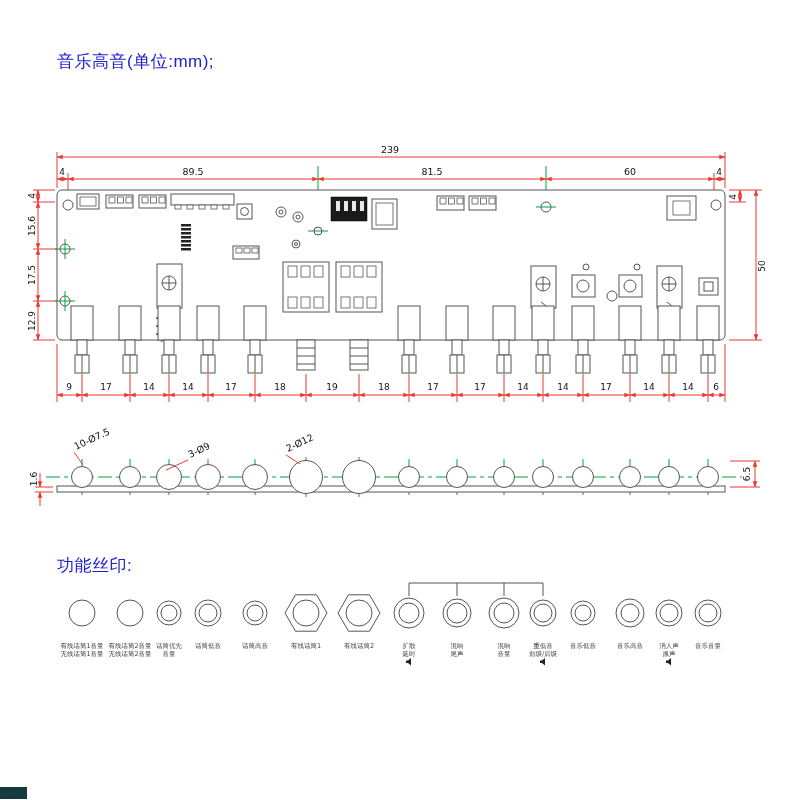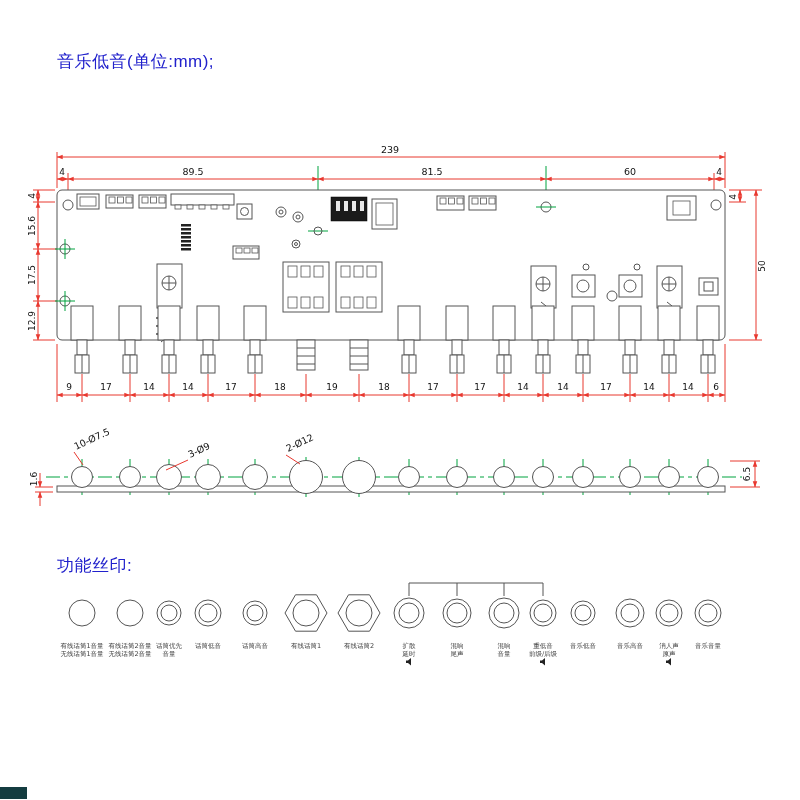--- a/index.html
+++ b/index.html
@@ -21,21 +21,21 @@
   .dark{fill:#1b1b1b;stroke:#000;stroke-width:.5;}
   .pad{fill:#fff;stroke:#555;stroke-width:.8;}
   .slot{fill:#fff;stroke:#555;stroke-width:.8;}
   .corner-artifact{position:absolute;left:0;bottom:1px;width:27px;height:12px;background:#143c40;}
 </style>
 </head>
 <body>
 
 <div class="canvas">
 
-  <div id="structure-title" class="blue-title">音乐低音(单位:mm);</div>
+  <div id="structure-title" class="blue-title">音乐高音(单位:mm);</div>
   <div id="silkscreen-title" class="blue-title">功能丝印:</div>
 
   <svg width="800" height="800" viewBox="0 0 800 800">
     <defs>
       <marker id="ar" viewBox="0 0 10 10" refX="9.5" refY="5" markerWidth="6" markerHeight="6" orient="auto-start-reverse">
         <path d="M0,1.2 L10,5 L0,8.8 Z" fill="#e8382f"></path>
       </marker>
       <g id="spk">
           <polygon points="0,1.5 2,1.5 5,-1 5,6.5 2,4 0,4" fill="#222"></polygon>
         </g>

